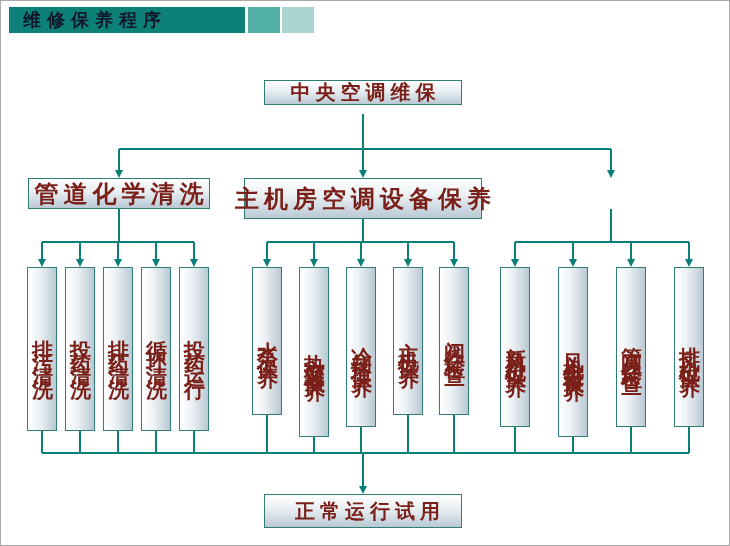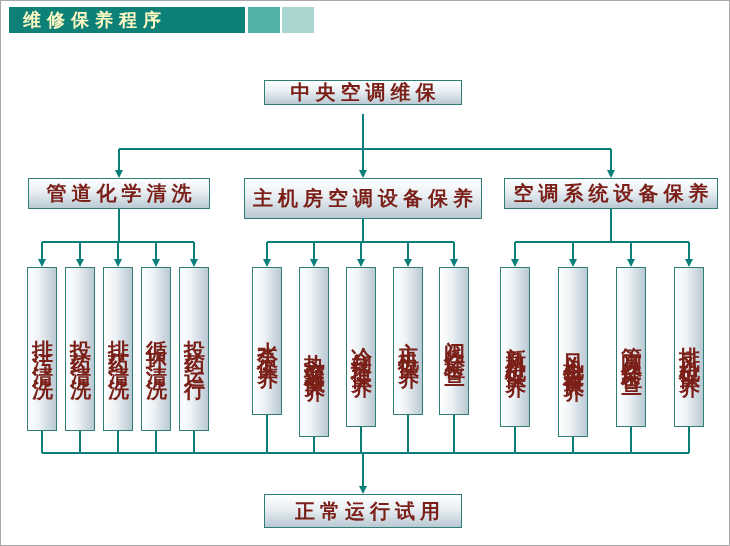--- a/index.html
+++ b/index.html
@@ -4,40 +4,40 @@
 <style>
   html,body{margin:0;padding:0;background:#ffffff;}
   body{font-family:"DejaVu Sans","Liberation Sans",sans-serif;}
   .canvas{
     position:relative;width:728px;height:544px;background:#ffffff;
     border:1px solid #a8a8a8;overflow:hidden;
   }
   
   .banner{
     position:absolute;left:8px;top:6px;width:236px;height:26px;
-    background:#0d8077;color:#fef9c3;display:flex;align-items:center;
+    background:#0d8077;color:#0f172a;display:flex;align-items:center;
     font-size:18px;font-weight:bold;letter-spacing:6px;padding-left:14px;
     box-sizing:border-box;z-index:3;
   }
   .accent1{position:absolute;left:247px;top:6px;width:32px;height:26px;background:#53b0a7;z-index:3;}
   .accent2{position:absolute;left:281px;top:6px;width:32px;height:26px;background:#a9d6d1;z-index:3;}
   
   svg.wires{position:absolute;left:0;top:0;z-index:1;}
   
   .node{
     position:absolute;z-index:2;box-sizing:border-box;
     border:1px solid #2f7d74;
     display:flex;align-items:center;justify-content:center;
   }
   .hbox{background:linear-gradient(180deg,#ffffff 0%,#e8eef2 45%,#b9c9d4 100%);}
   .hbox span{
     color:#7b2018;font-weight:bold;letter-spacing:5px;padding-left:5px;white-space:nowrap;
   }
   .root span,.footer span{font-size:20px;}
-  .branch span{font-size:20px;}
+  .branch span{font-size:24px;}
   .root{left:263px;top:79px;width:198px;height:25px;}
   .branch1{left:27px;top:177px;width:182px;height:31px;}
   .branch2{left:243px;top:177px;width:238px;height:41px;}
   .branch3{left:503px;top:177px;width:214px;height:31px;}
   .footer{left:263px;top:493px;width:198px;height:34px;padding-left:9px;}
   
   .leaf{
     top:266px;width:30px;
     background:linear-gradient(90deg,#ffffff 0%,#eef2f5 40%,#b9c9d4 100%);
   }
@@ -121,23 +121,20 @@
   <div class="node hbox root">
     <span>中央空调维保</span>
   </div>
 
   <div class="node hbox branch branch1">
     <span>管道化学清洗</span>
   </div>
   <div class="node hbox branch branch2">
     <span>主机房空调设备保养</span>
   </div>
-  <div class="node hbox branch branch3">
-    <span>空调系统设备保养</span>
-  </div>
 
   <div class="node leaf lh164 lsA" style="left:26px">
     <span>排污清洗</span>
   </div>
   <div class="node leaf lh164 lsA" style="left:64px">
     <span>投药清洗</span>
   </div>
   <div class="node leaf lh164 lsA" style="left:102px">
     <span>排药清洗</span>
   </div>

